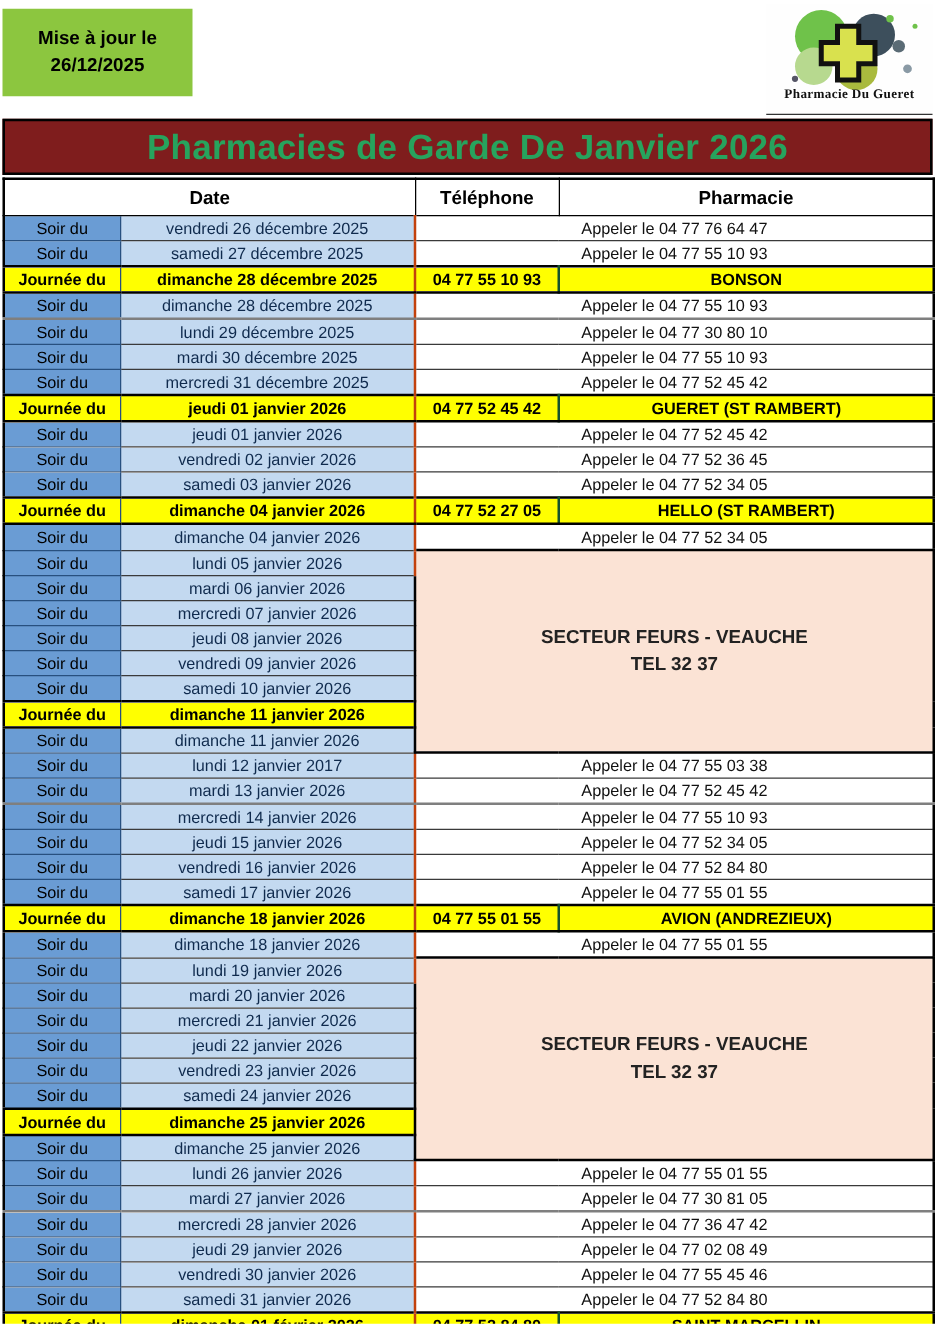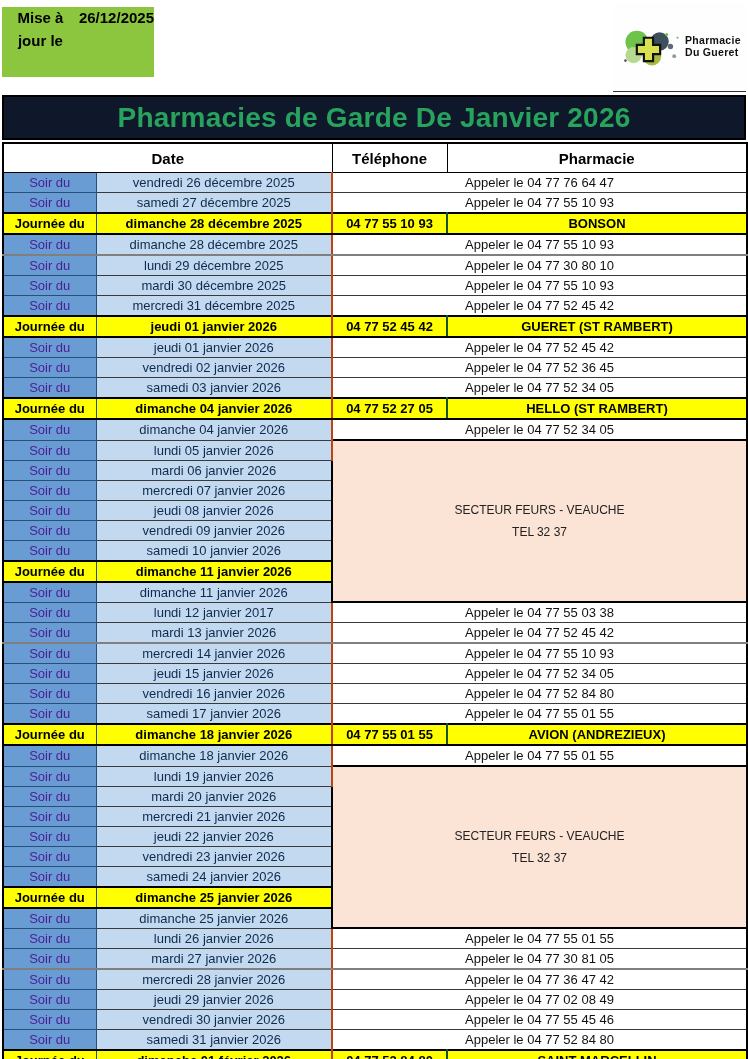--- a/index.html
+++ b/index.html
@@ -5,43 +5,43 @@
   html,body{margin:0;padding:0;}
   body{width:748px;height:1059px;background:#ffffff;font-family:"Liberation Sans",sans-serif;overflow:hidden;}
   .page{padding:3px 2px 0 2px;}
 
   
   .topbar{display:flex;align-items:flex-start;gap:5px;height:90px;}
   .sector-box{width:424px;height:78px;border:3px solid #000;background:#ddf6da;
     display:flex;flex-direction:column;justify-content:center;text-align:center;
     font-weight:700;font-size:15.5px;line-height:1.62;color:#000;}
   .update-box{width:152px;height:70px;margin-top:4px;background:#8cc63f;
-    display:flex;justify-content:center;text-align:center;
+    display:flex;flex-direction:column;justify-content:center;text-align:center;
     font-weight:700;font-size:15px;line-height:1.5;color:#000;}
   .logo-box{width:133px;height:88px;margin-left:auto;background:#fefefe;
-    display:flex;flex-direction:row;align-items:center;border-bottom:1px solid #333;}
+    display:flex;flex-direction:column;align-items:center;border-bottom:1px solid #333;font-family:Liberation Serif, serif;}
   .logo-text{font-size:10.5px;font-weight:700;color:#111;margin-top:-3px;letter-spacing:.3px;}
 
   
-  .title-band{margin-top:2px;border:2px solid #000;height:41px;background:#0f172a;
+  .title-band{margin-top:2px;border:2px solid #000;height:41px;background:#7f1d1d;
     display:flex;align-items:center;justify-content:center;}
   .page-title{color:#27a35d;font-weight:700;font-size:28px;letter-spacing:.2px;}
 
   
   table{width:744px;border-collapse:collapse;table-layout:fixed;margin-top:2px;border:2px solid #000;}
   th{height:20px;font-size:15px;font-weight:700;color:#000;background:#fff;border:1px solid #000;padding:4px;}
   td{height:19px;padding:0;font-size:13px;overflow:hidden;white-space:nowrap;text-align:center;vertical-align:middle;}
-  td.period{background:#6a9cd4;color:#4c1d95;border-right:1px solid #28507f;border-bottom:1px solid #28507f;}
+  td.period{background:#6a9cd4;color:#000000;border-right:1px solid #28507f;border-bottom:1px solid #28507f;}
   td.date{background:#c3d9f0;color:#0f2a4d;border-right:2px solid #c2410c;border-bottom:1px solid #3a3a3a;}
   td.call{background:#ffffff;color:#111;border-bottom:1px solid #3a3a3a;}
   tr.journee td{background:#ffff00;font-weight:700;color:#000;
     border-top:2px solid #000;border-bottom:2px solid #000;}
   tr.journee td.phone{border-left:1px solid #000;border-right:2px solid #14532d;}
   td.sector{background:#fbe3d5;border:2px solid #000;color:#222;}
-  td.sector .line{line-height:22px;font-size:12px;}
+  td.sector .line{line-height:22px;font-size:15px;font-weight:bold;}
   tr.sep td{border-bottom:2px solid #7f7f7f;}
 </style>
 </head>
 <body>
 
 <div class="page">
 
   <div class="topbar">
     <div class="update-box">
       <span>Mise à jour le</span>

